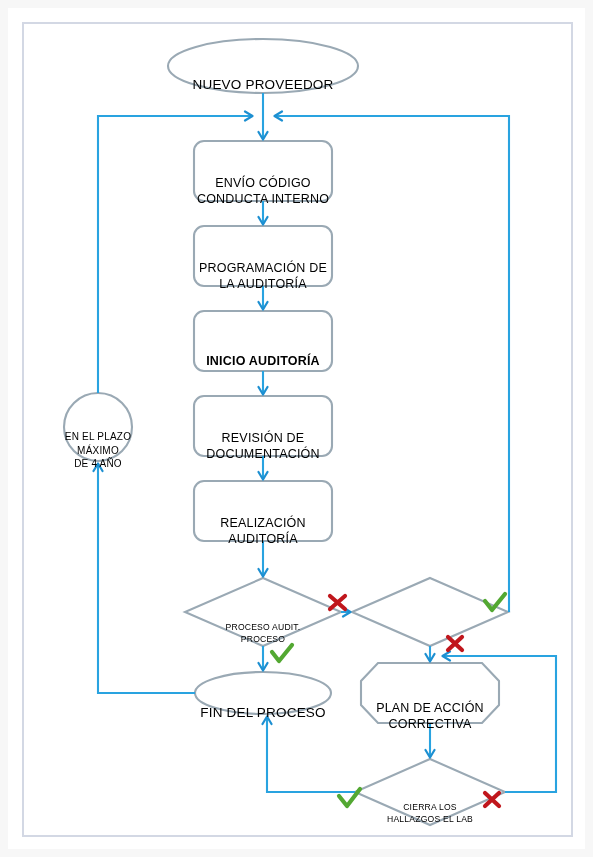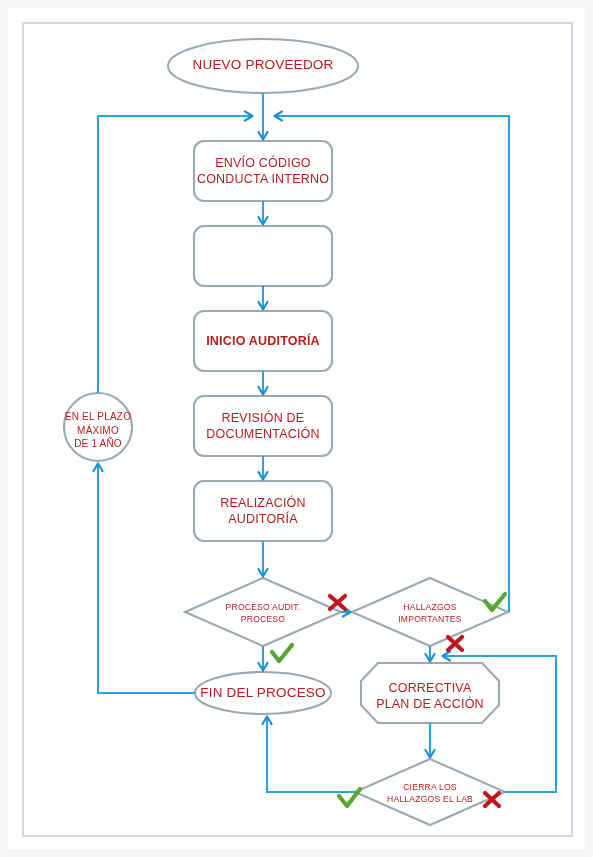--- a/index.html
+++ b/index.html
@@ -14,26 +14,27 @@
   }
   #frame-inner{
     position:absolute;left:22px;top:22px;width:551px;height:815px;
     border:2px solid #d3d8e4;background:#ffffff;box-sizing:border-box;
   }
   #canvas{position:absolute;left:0;top:0;width:593px;height:857px;}
   svg{position:absolute;left:0;top:0;width:593px;height:857px;overflow:visible;}
 
   .node-label{
     position:absolute;
-    color:#b91c1c;
+    color:#000000;
     text-align:center;
     line-height:1.25;
     letter-spacing:.2px;
     white-space:nowrap;
     pointer-events:none;
+    margin-top:20px;
   }
   .lbl-12{font-size:12.5px;}
   .lbl-9{font-size:8.6px;}
   .lbl-8{font-size:10px;}
   .lbl-13{font-size:13.5px;}
 </style>
 </head>
 <body>
 
 <div id="page">
@@ -131,56 +132,56 @@
       </g>
     </svg>
 
     <div class="node-label lbl-13" style="left:163px;top:57px;width:200px;">NUEVO PROVEEDOR</div>
 
     <div class="node-label lbl-12" style="left:183px;top:156px;width:160px;">
       <div>ENVÍO CÓDIGO</div>
       <div>CONDUCTA INTERNO</div>
     </div>
 
+    <div class="node-label lbl-12" style="left:183px;top:241px;width:160px;">
+      <div>PROGRAMACIÓN DE</div>
+      <div>LA AUDITORÍA</div>
+    </div>
 
     <div class="node-label lbl-12" style="left:183px;top:334px;width:160px;font-weight:bold;">
       <div>INICIO AUDITORÍA</div>
     </div>
 
     <div class="node-label lbl-12" style="left:183px;top:411px;width:160px;">
       <div>REVISIÓN DE</div>
       <div>DOCUMENTACIÓN</div>
     </div>
 
     <div class="node-label lbl-12" style="left:183px;top:496px;width:160px;">
       <div>REALIZACIÓN</div>
       <div>AUDITORÍA</div>
     </div>
 
     <div class="node-label lbl-8" style="left:58px;top:410px;width:80px;line-height:1.35;">
       <div>EN EL PLAZO</div>
       <div>MÁXIMO</div>
-      <div>DE 1 AÑO</div>
+      <div>DE 4 AÑO</div>
     </div>
 
     <div class="node-label lbl-9" style="left:193px;top:602px;width:140px;line-height:1.35;">
       <div>PROCESO AUDIT.</div>
       <div>PROCESO</div>
     </div>
 
-    <div class="node-label lbl-9" style="left:360px;top:602px;width:140px;line-height:1.35;">
-      <div>HALLAZGOS</div>
-      <div>IMPORTANTES</div>
-    </div>
 
     <div class="node-label lbl-13" style="left:183px;top:685px;width:160px;">FIN DEL PROCESO</div>
 
     <div class="node-label lbl-12" style="left:350px;top:681px;width:160px;">
+      <div>PLAN DE ACCIÓN</div>
       <div>CORRECTIVA</div>
-      <div>PLAN DE ACCIÓN</div>
     </div>
 
     <div class="node-label lbl-9" style="left:360px;top:782px;width:140px;line-height:1.35;">
       <div>CIERRA LOS</div>
       <div>HALLAZGOS EL LAB</div>
     </div>
 
   </div>
 </div>
 

